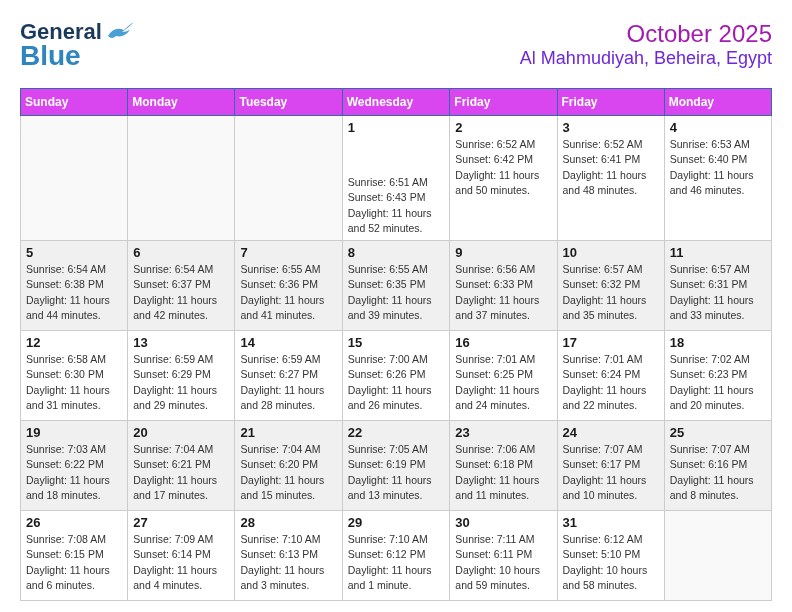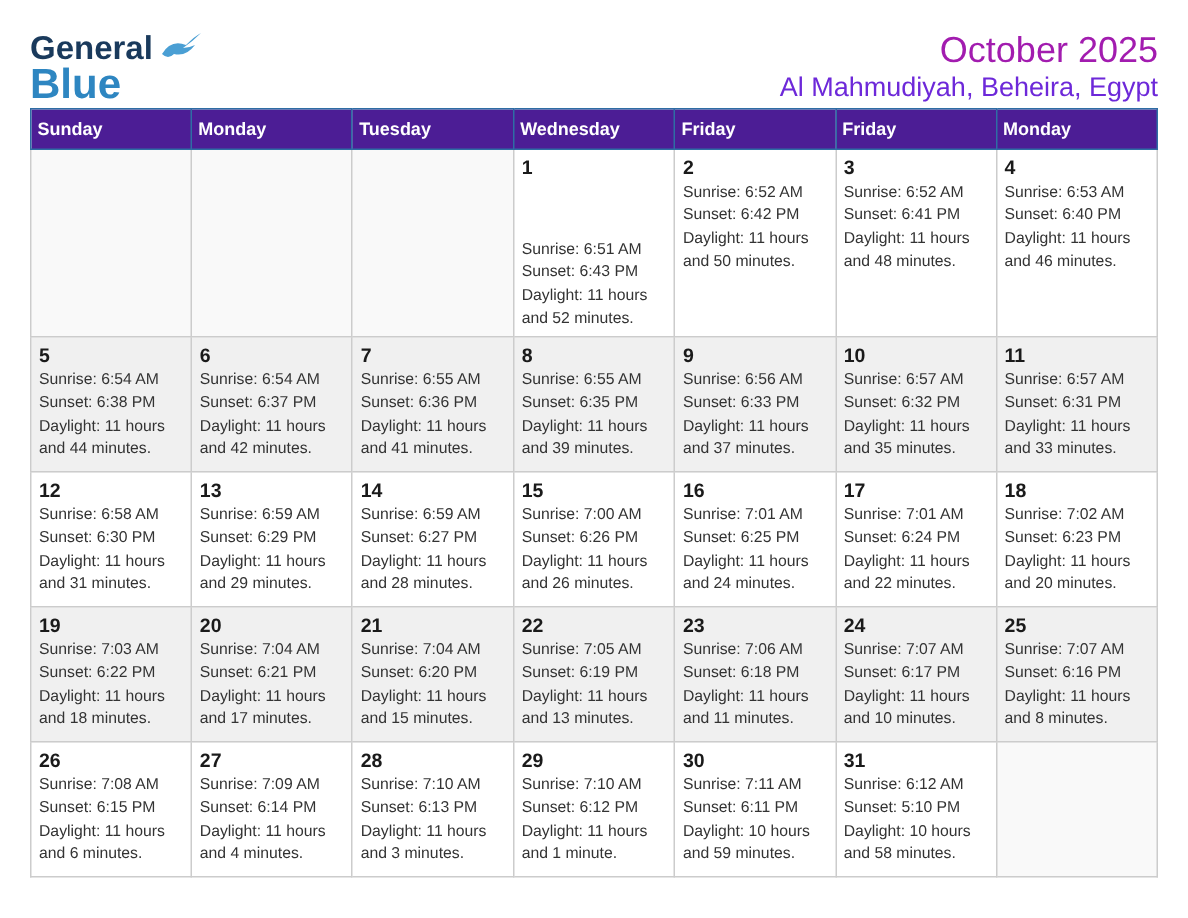--- a/index.html
+++ b/index.html
@@ -7,20 +7,21 @@
       font-family: Arial, sans-serif;
       background: #fff;
       width: 792px;
       min-height: 612px;
       padding: 20px;
     }
     .header {
       display: flex;
       justify-content: space-between;
       align-items: flex-start;
+      margin-bottom: 16px;
     }
     .logo {
       display: flex;
       flex-direction: column;
       align-items: flex-start;
     }
     .logo-row {
       display: flex;
       align-items: center;
       gap: 4px;
@@ -36,21 +37,21 @@
     .subtitle {
       font-size: 18px;
       color: #6d28d9;
     }
     .calendar {
       width: 100%;
       border-collapse: collapse;
       font-size: 11px;
     }
     .calendar th {
-      background: #4c1d95;
+      background: #d946ef;
       color: #fff;
       padding: 6px 4px;
       text-align: left;
       font-size: 12px;
       font-weight: bold;
       border: 1px solid #2e6da4;
     }
     .calendar td {
       border: 1px solid #ccc;
       vertical-align: top;

